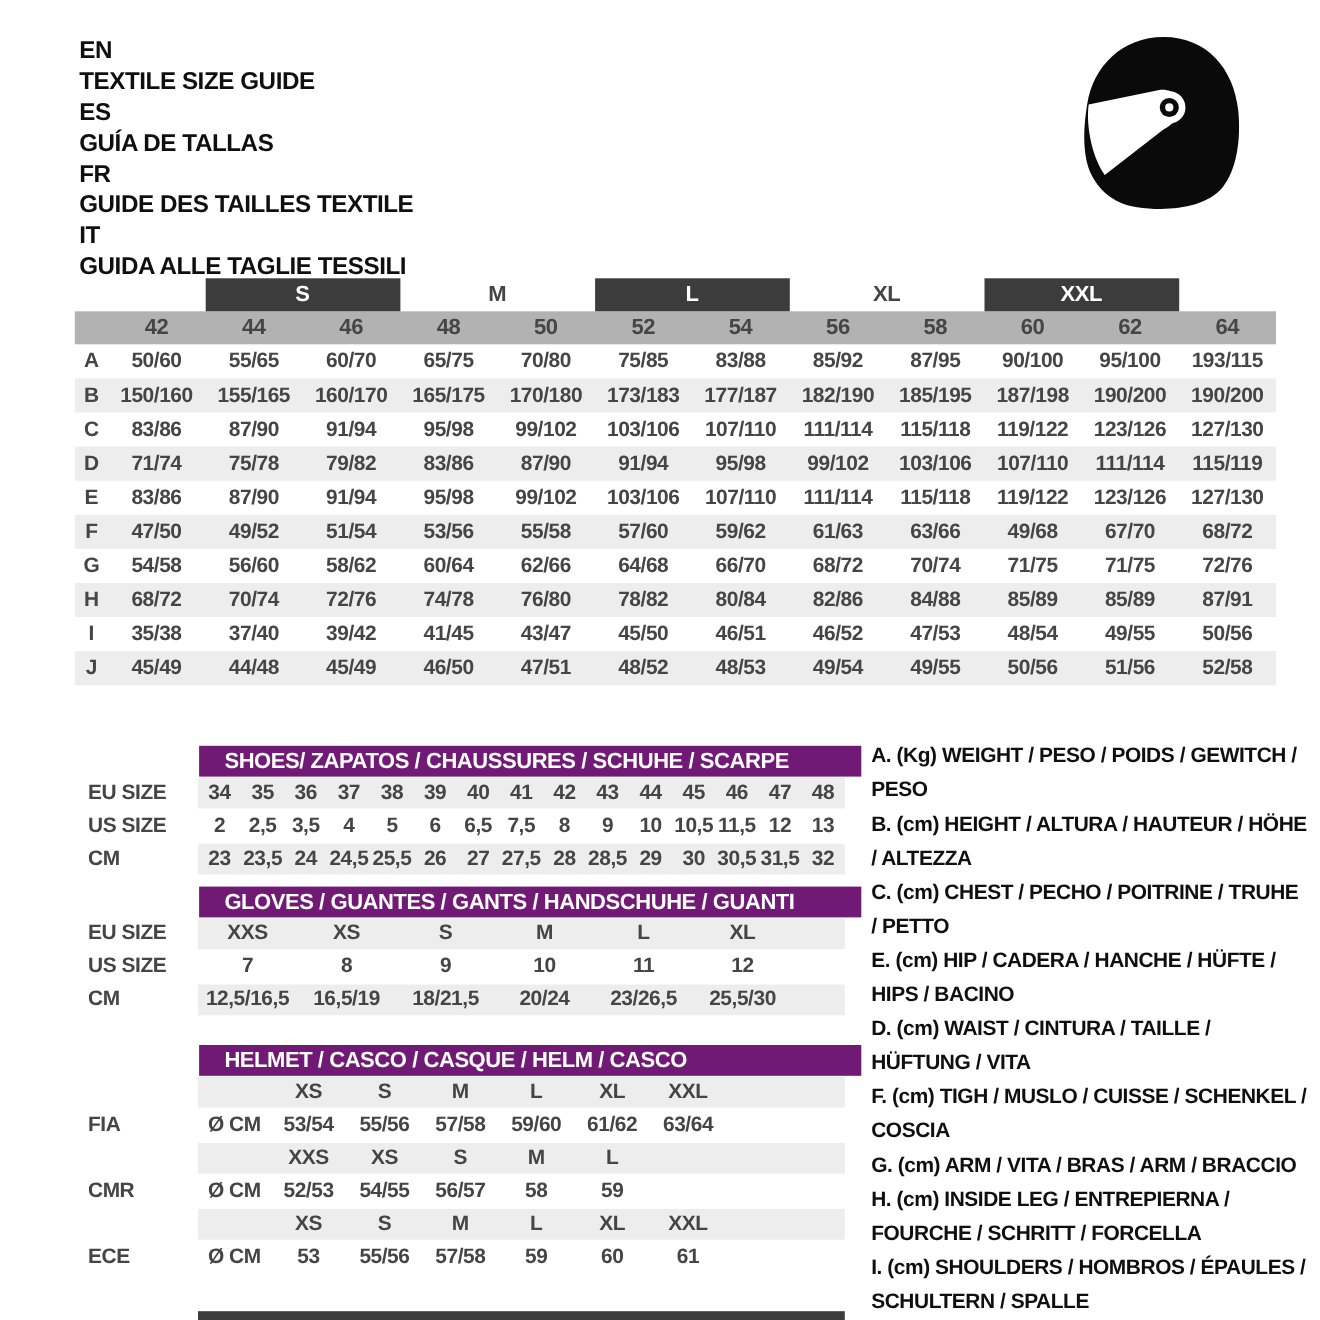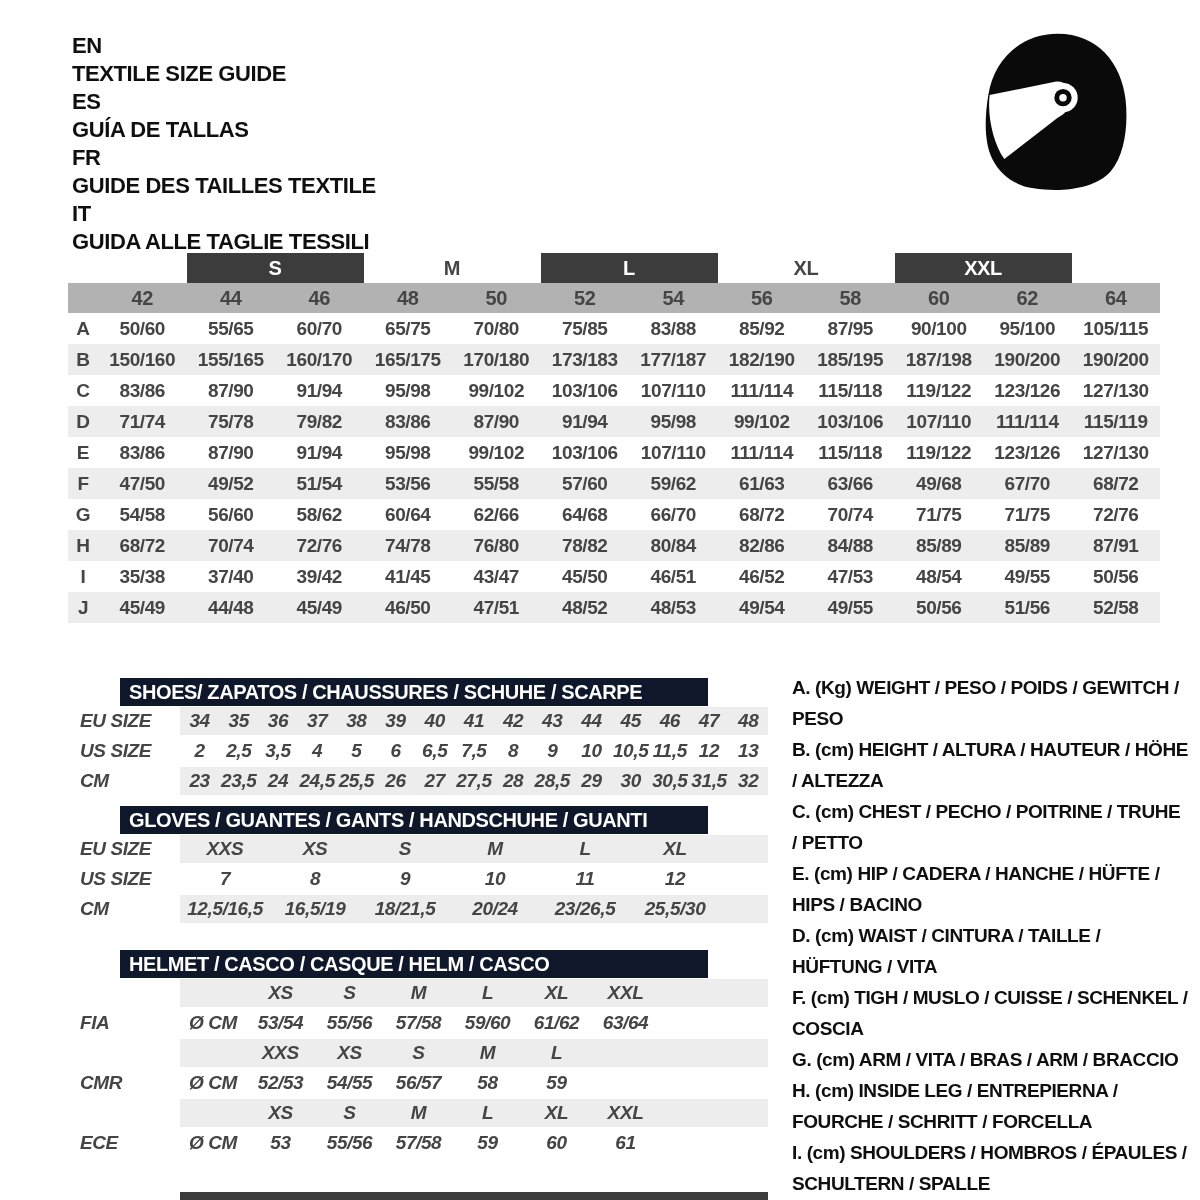--- a/index.html
+++ b/index.html
@@ -22,22 +22,22 @@
   .size-text{color:#454545;}
   .num-row{display:flex;height:30px;background:#b2b2b2;}
   .num-row .cell{line-height:30px;font-size:20px;}
   .letter-cell{flex:0 0 30px;text-align:center;font-size:19px;}
   .data-row{display:flex;height:31px;}
   .data-row .cell,.data-row .letter-cell{line-height:31px;font-size:19px;}
   .stripe{background:#ededed;}
   .cell{flex:1;text-align:center;}
 
   
-  .bar{height:28px;line-height:28px;background:#0f172a;color:#ffffff;font-size:20px;padding-left:9px;margin-left:52px;width:579px;}
-  .srow{position:relative;height:30px;font-style:italic;}
+  .bar{height:28px;line-height:28px;background:#701a75;color:#ffffff;font-size:20px;padding-left:23px;margin-left:113px;width:579px;}
+  .srow{position:relative;height:30px;}
   .srow-stripe{position:absolute;left:112px;width:588px;top:1px;bottom:1px;background:#ededed;}
   .srow-label{position:absolute;left:12px;top:0;line-height:30px;font-size:19px;color:#454545;}
   .cells{position:absolute;left:112px;top:0;height:30px;display:flex;}
   .cells .cell{line-height:30px;font-size:19px;}
   .shoes-cells .cell{flex:0 0 39.2px;}
   .gloves-cells .cell{flex:0 0 90px;}
   .hcells{left:178px;}
   .hcells .cell{flex:0 0 69px;}
   .unit-cell{position:absolute;left:112px;top:0;width:66px;text-align:center;line-height:30px;font-size:19px;}
 
@@ -107,21 +107,21 @@
       <div class="cell">55/65</div>
       <div class="cell">60/70</div>
       <div class="cell">65/75</div>
       <div class="cell">70/80</div>
       <div class="cell">75/85</div>
       <div class="cell">83/88</div>
       <div class="cell">85/92</div>
       <div class="cell">87/95</div>
       <div class="cell">90/100</div>
       <div class="cell">95/100</div>
-      <div class="cell">105/115</div>
+      <div class="cell">193/115</div>
     </div>
     <div class="data-row stripe">
       <div class="letter-cell">B</div>
       <div class="cell">150/160</div>
       <div class="cell">155/165</div>
       <div class="cell">160/170</div>
       <div class="cell">165/175</div>
       <div class="cell">170/180</div>
       <div class="cell">173/183</div>
       <div class="cell">177/187</div>

